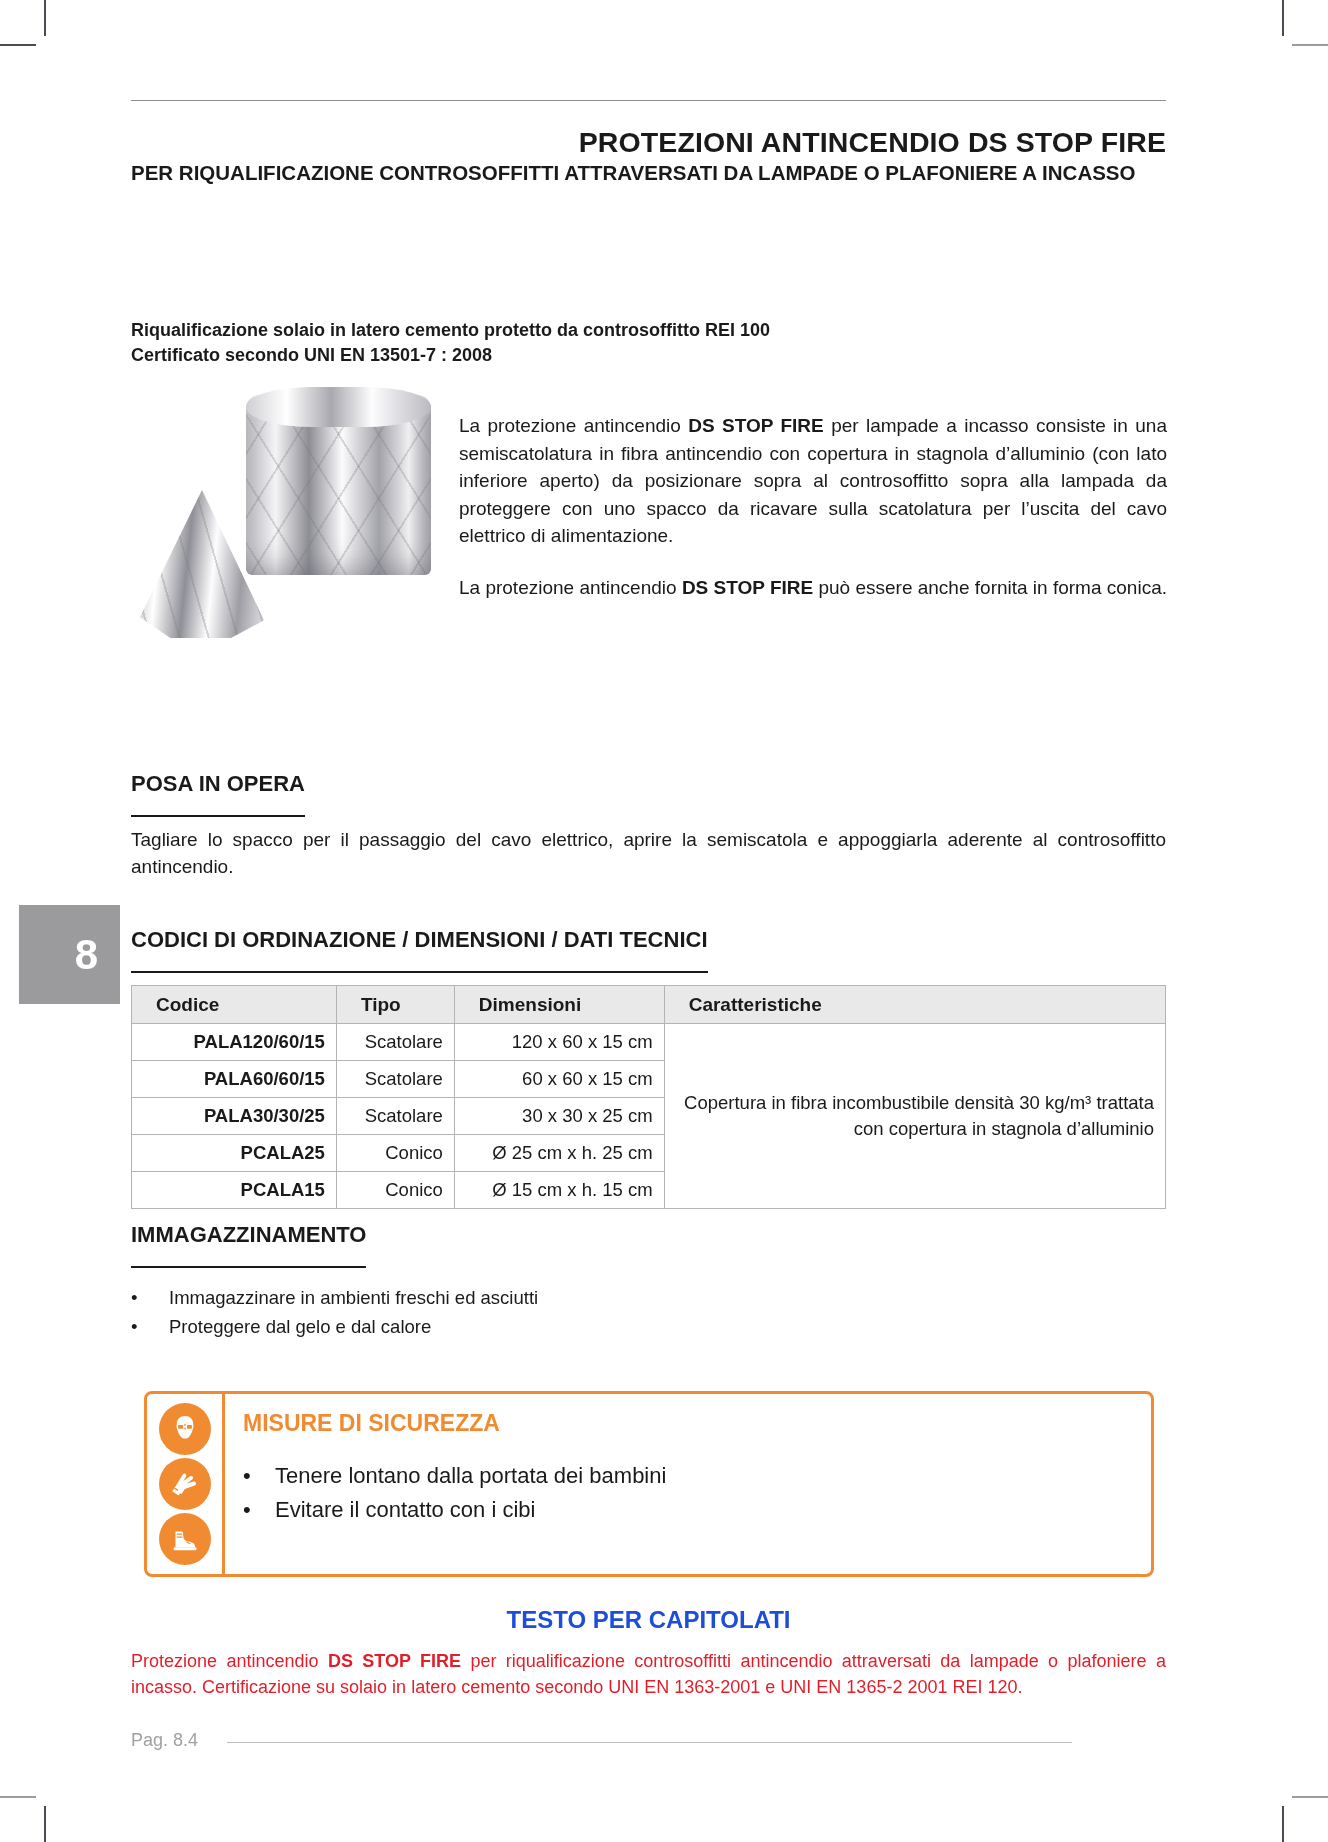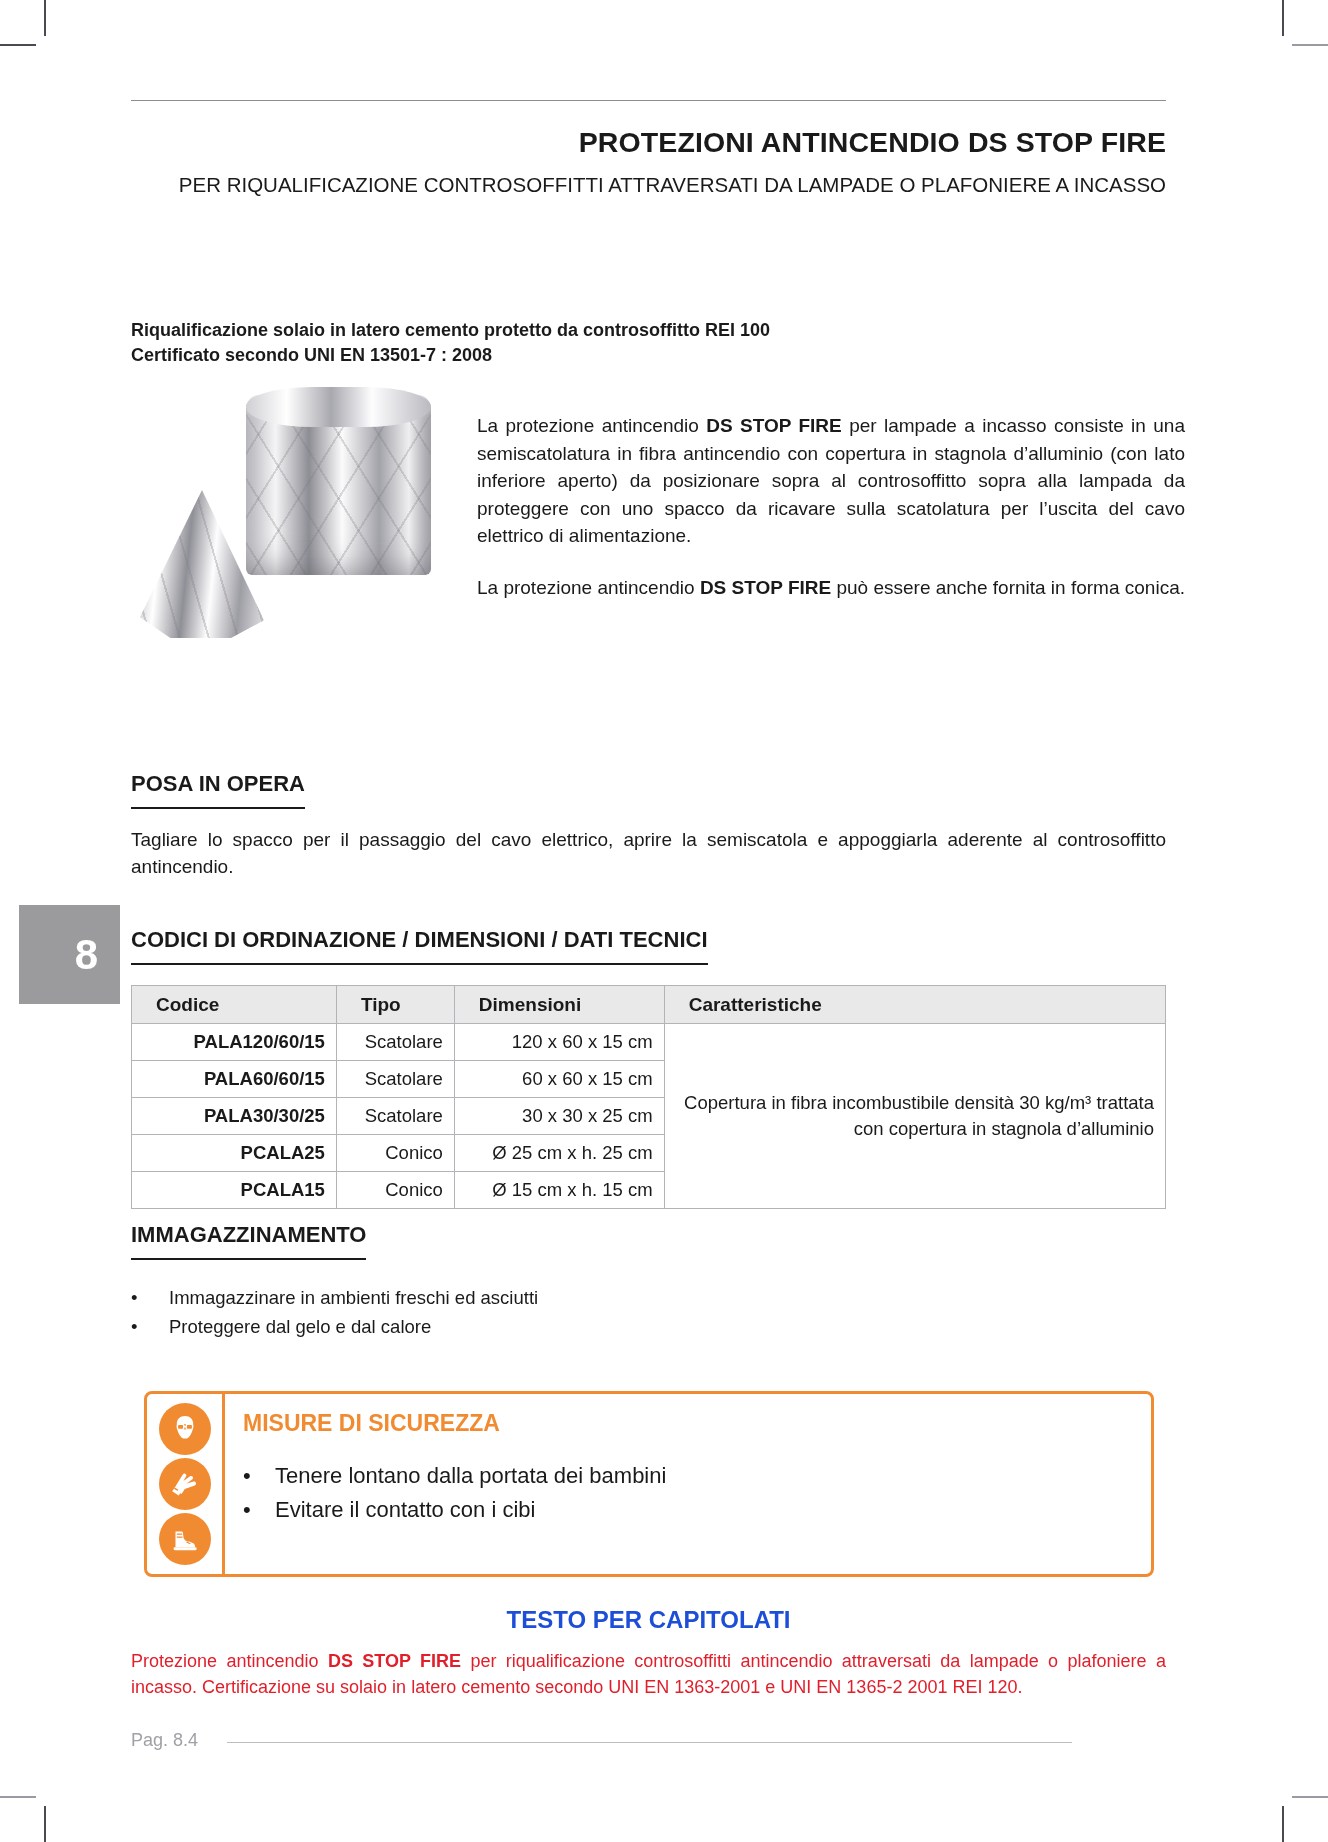--- a/index.html
+++ b/index.html
@@ -40,22 +40,22 @@
 
   
   .doc-title {
     position: absolute; left: 0; top: 126px; width: 1035px;
     text-align: right;
     font-size: 28.5px; font-weight: bold; letter-spacing: 0.1px;
     color: #1a1a1a;
   }
   .doc-subtitle {
     position: absolute; left: 0; top: 161px; width: 1035px;
-    text-align: right;
-    font-size: 20.5px; font-weight: normal; color: #1a1a1a; margin-top: 12px;
+    text-align: left;
+    font-size: 20.5px; font-weight: bold; color: #1a1a1a;
   }
 
   
   .intro { position: absolute; left: 0; top: 318px; width: 900px; }
   .intro div {
     font-size: 18px; font-weight: bold; line-height: 25px; color: #1a1a1a;
   }
 
   
   .product-figure {
@@ -78,34 +78,34 @@
   }
   .figure-cone {
     position: absolute; left: 5px; top: 95px; width: 132px; height: 148px;
     clip-path: polygon(50% 0%, 97% 88%, 72% 100%, 26% 100%, 3% 86%);
     background:
       repeating-linear-gradient(74deg, rgba(255,255,255,0) 0 13px, rgba(125,125,131,0.3) 13px 15px, rgba(255,255,255,0) 15px 28px),
       linear-gradient(96deg, #a4a4ab 0%, #ffffff 20%, #8f8f97 40%, #fdfdfe 58%, #9d9da4 78%, #ececef 100%);
   }
 
   
-  .body-col { position: absolute; left: 346px; top: 412px; width: 708px; }
+  .body-col { position: absolute; left: 328px; top: 412px; width: 708px; }
   .body-col p {
     margin: 0 0 24px 0;
     font-size: 19px; line-height: 27.5px;
     text-align: justify; color: #1a1a1a;
   }
   .body-col p b { font-weight: bold; }
 
   
   .sec-head {
     position: absolute;
     font-size: 22px; font-weight: bold; color: #1a1a1a;
     border-bottom: 2px solid #1a1a1a;
-    padding-bottom: 10px;
+    padding-bottom: 18px;
     display: inline-block;
   }
   .sec-posa    { left: 0; top: 771px; }
   .sec-codici  { left: 0; top: 927px; }
   .sec-immag   { left: 0; top: 1222px; }
 
   .posa-text {
     position: absolute; left: 0; top: 826px; width: 1035px;
     font-size: 19px; line-height: 27px; text-align: justify; color: #1a1a1a;
   }

